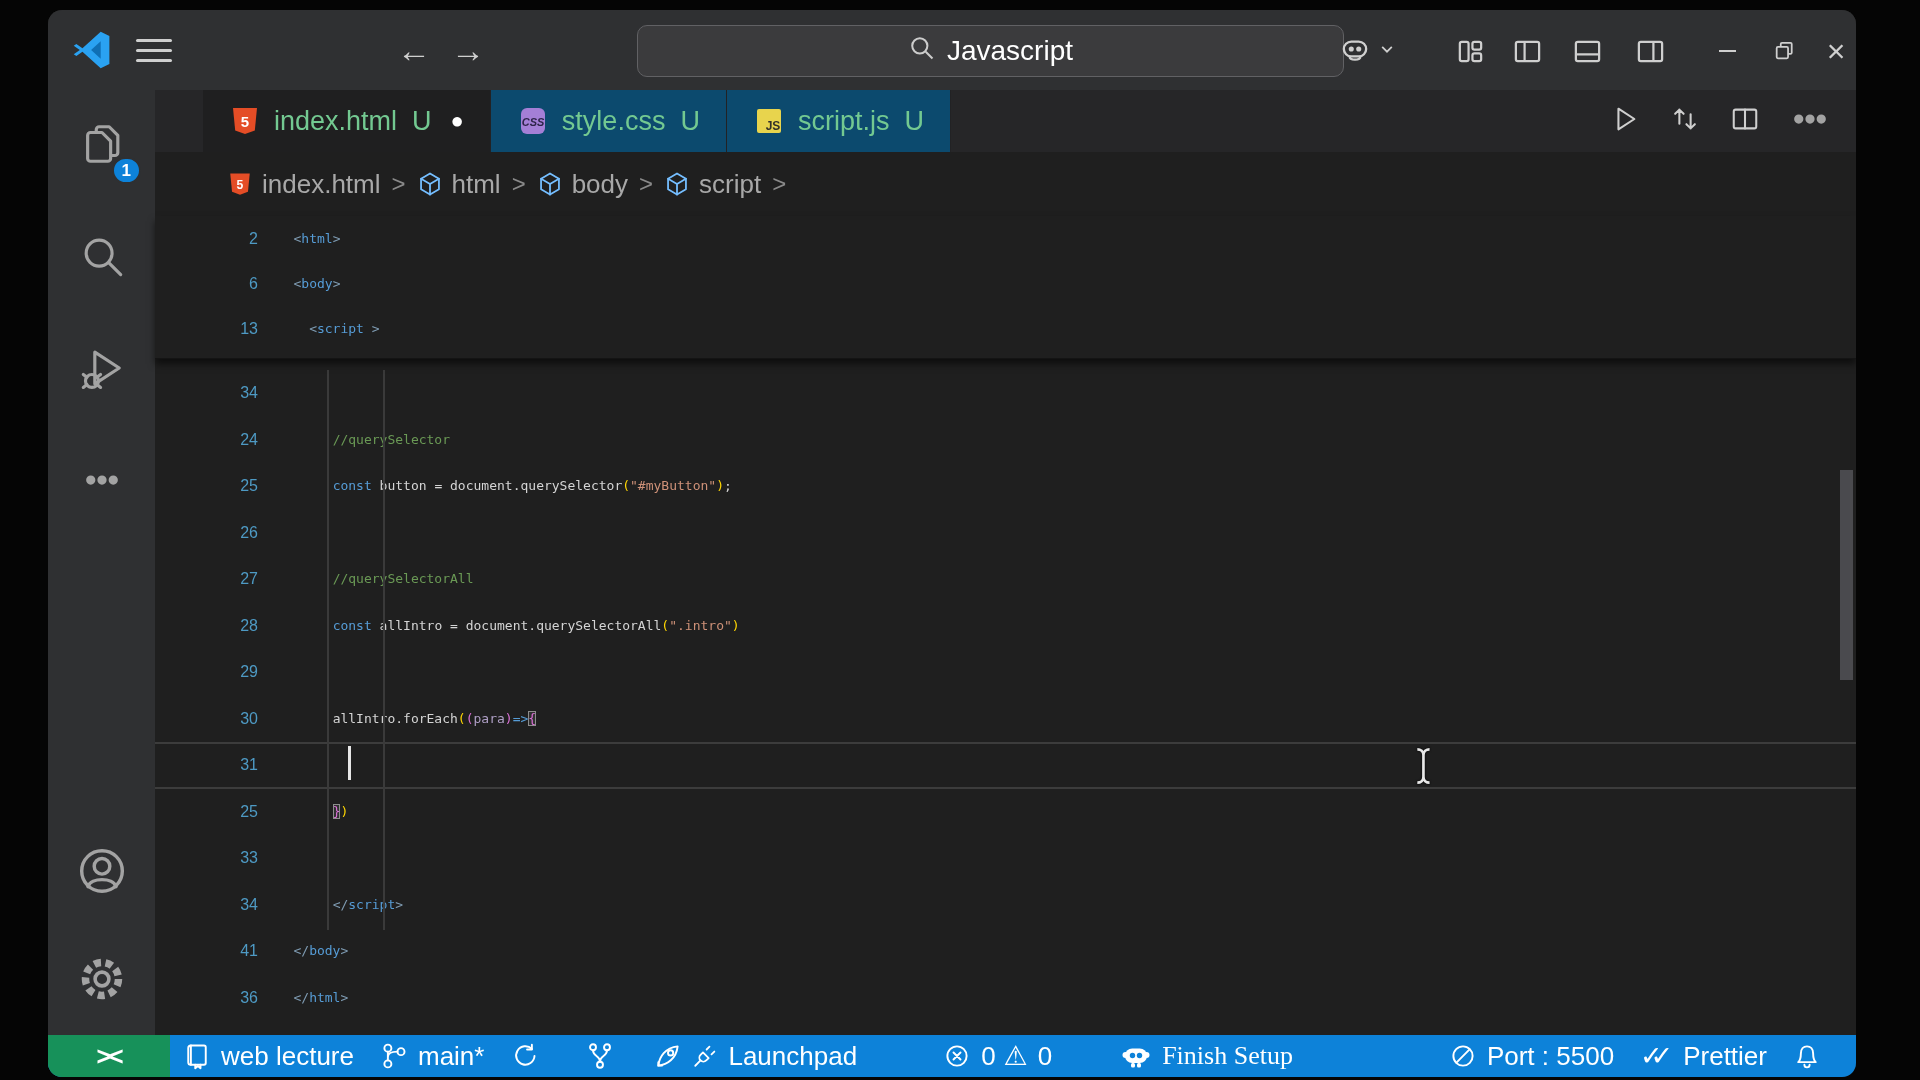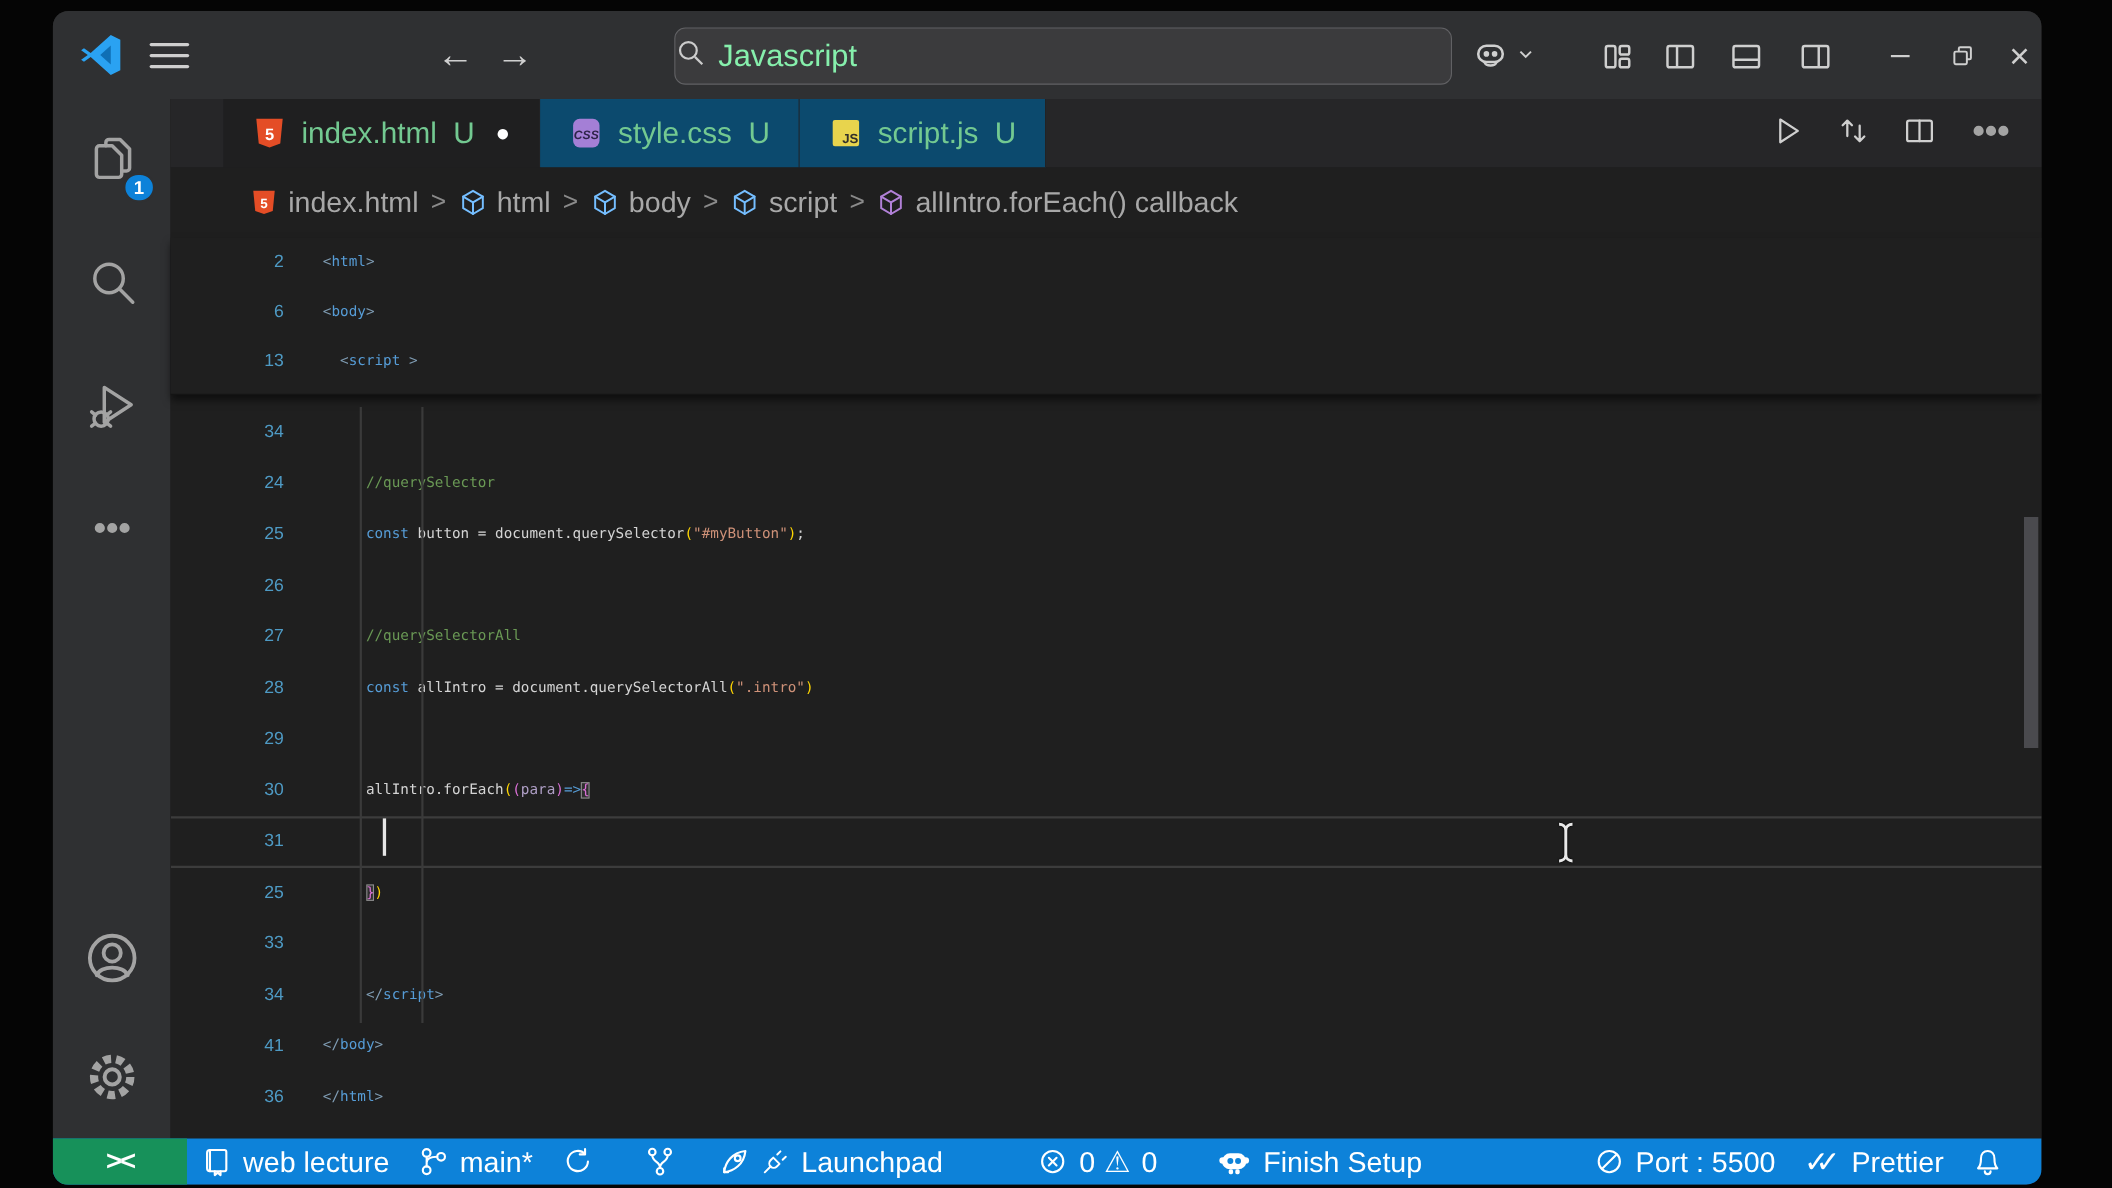--- a/index.html
+++ b/index.html
@@ -7,23 +7,23 @@
   #window{position:absolute;left:48px;top:10px;width:1808px;height:1067px;background:#1f1f1f;
           border-radius:14px;overflow:hidden;}
   
   #titlebar{position:absolute;left:0;top:0;width:100%;height:80px;background:#2f3032;}
   .tb-item{position:absolute;display:flex;align-items:center;justify-content:center;color:#cfcfcf;}
   #vs-logo{left:22px;top:16px;width:44px;height:48px;}
   #hamburger{left:84px;top:26px;width:44px;height:28px;flex-direction:column;gap:7px;}
   #hamburger div{width:36px;height:3px;background:#cfcfcf;border-radius:2px;}
   .nav-arrow{top:22px;width:48px;height:36px;font-size:34px;}
   #nav-back{left:342px;} #nav-fwd{left:396px;}
-  #search-box{position:absolute;left:565px;top:15px;width:705px;height:50px;background:#3b3b3d;
+  #search-box{position:absolute;left:589px;top:15px;width:705px;height:50px;background:#3b3b3d;
               border:1px solid #616164;border-radius:10px;display:flex;align-items:center;
-              gap:12px;color:#86efac;font-size:28px;}
+              justify-content:center;gap:12px;color:#ffffff;font-size:28px;}
   #copilot-btn{left:1290px;top:22px;width:60px;height:38px;gap:4px;}
   .tb-icon-btn{top:22px;width:48px;height:38px;}
   #minimize-btn{left:1655px;} #restore-btn{left:1712px;} #close-btn{left:1764px;font-size:32px;}
   
   #activitybar{position:absolute;left:0;top:80px;width:107px;height:945px;background:#2f3032;
                display:flex;flex-direction:column;}
   .ab-item{position:relative;width:107px;height:112px;display:flex;align-items:center;
            justify-content:center;color:#a3a3a3;}
   .ab-badge{position:absolute;bottom:18px;right:14px;background:#0d82d9;color:#fff;border-radius:99px;
             font-size:17px;font-weight:700;padding:3px 8px;line-height:1;border:2px solid #2f3032;}
@@ -70,21 +70,21 @@
   .sb-item{display:flex;align-items:center;gap:10px;padding:0 13px;height:100%;}
   .sb-item svg{display:block;}
   #sb-left{display:flex;height:100%;align-items:center;}
   #sb-right{margin-left:auto;display:flex;height:100%;align-items:center;}
   [data-name="sb-item-remote"]{background:#17915a;width:96px;justify-content:center;font-weight:700;
                                font-size:25px;letter-spacing:-2px;}
   [data-name="sb-item-fork"]{margin-left:22px;}
   [data-name="sb-item-launchpad"]{margin-left:14px;}
   [data-name="sb-item-errors"]{margin-left:60px;padding-right:4px;}
   [data-name="sb-item-warnings"]{padding-left:4px;}
-  [data-name="sb-item-finish-setup"]{margin-right:130px;}
+  [data-name="sb-item-finish-setup"]{margin-right:130px;font-family:Liberation Serif, serif;}
   [data-name="sb-item-bell"]{margin-right:22px;}
   .sb-glyph{font-size:27px;line-height:1;}
   .dbl-check{letter-spacing:-0.45em;padding-right:0.45em;font-size:27px;}
   
   #mouse-ibeam{position:absolute;left:1414px;top:746px;z-index:30;filter:drop-shadow(0 0 1px #000);}
 </style>
 </head>
 <body>
 
 <div id="window" data-name="vscode-window">
@@ -296,29 +296,20 @@
         <span class="bc-item" data-name="breadcrumb-item">
           <span data-name="symbol-cube-blue-icon" class="bc-icon">
             <svg viewBox="0 0 32 32" width="26" height="26" fill="none" stroke="#75beff" stroke-width="2.2" stroke-linecap="round" stroke-linejoin="round">
               <path d="M16 3 L27 9.5 V22.5 L16 29 L5 22.5 V9.5 Z"></path>
               <path d="M5 9.5 L16 16 L27 9.5 M16 16 V29"></path>
             </svg>
           </span>
           <span data-name="breadcrumb-label">script</span>
         </span>
         <span class="bc-sep" data-name="breadcrumb-separator-icon">&gt;</span>
-        <span class="bc-item" data-name="breadcrumb-item">
-          <span data-name="symbol-cube-purple-icon" class="bc-icon">
-            <svg viewBox="0 0 32 32" width="26" height="26" fill="none" stroke="#b180d7" stroke-width="2.2" stroke-linecap="round" stroke-linejoin="round">
-              <path d="M16 3 L27 9.5 V22.5 L16 29 L5 22.5 V9.5 Z"></path>
-              <path d="M5 9.5 L16 16 L27 9.5 M16 16 V29"></path>
-            </svg>
-          </span>
-          <span data-name="breadcrumb-label">allIntro.forEach() callback</span>
-        </span>
       </div>
     <div id="sticky" data-name="sticky-scroll">
         <div class="cline" data-name="code-line-2"><span class="ln" data-name="line-number">2</span><pre data-name="line-content">   <span class="tk-tp">&lt;</span><span class="tk-tag">html</span><span class="tk-tp">&gt;</span></pre></div>
         <div class="cline" data-name="code-line-6"><span class="ln" data-name="line-number">6</span><pre data-name="line-content">   <span class="tk-tp">&lt;</span><span class="tk-tag">body</span><span class="tk-tp">&gt;</span></pre></div>
         <div class="cline" data-name="code-line-13"><span class="ln" data-name="line-number">13</span><pre data-name="line-content">     <span class="tk-tp">&lt;</span><span class="tk-tag">script </span><span class="tk-tp">&gt;</span></pre></div>
       </div>
     <div id="code" data-name="code-area">
         <div class="cline" data-name="code-line-23"><span class="ln" data-name="line-number">34</span><pre data-name="line-content"></pre></div>
         <div class="cline" data-name="code-line-24"><span class="ln" data-name="line-number">24</span><pre data-name="line-content">        <span class="tk-cm">//querySelector</span></pre></div>
         <div class="cline" data-name="code-line-25"><span class="ln" data-name="line-number">25</span><pre data-name="line-content">        <span class="tk-kw">const</span><span class="tk-pl"> button = document.querySelector</span><span class="tk-b1">(</span><span class="tk-st">"#myButton"</span><span class="tk-b1">)</span><span class="tk-pl">;</span></pre></div>

